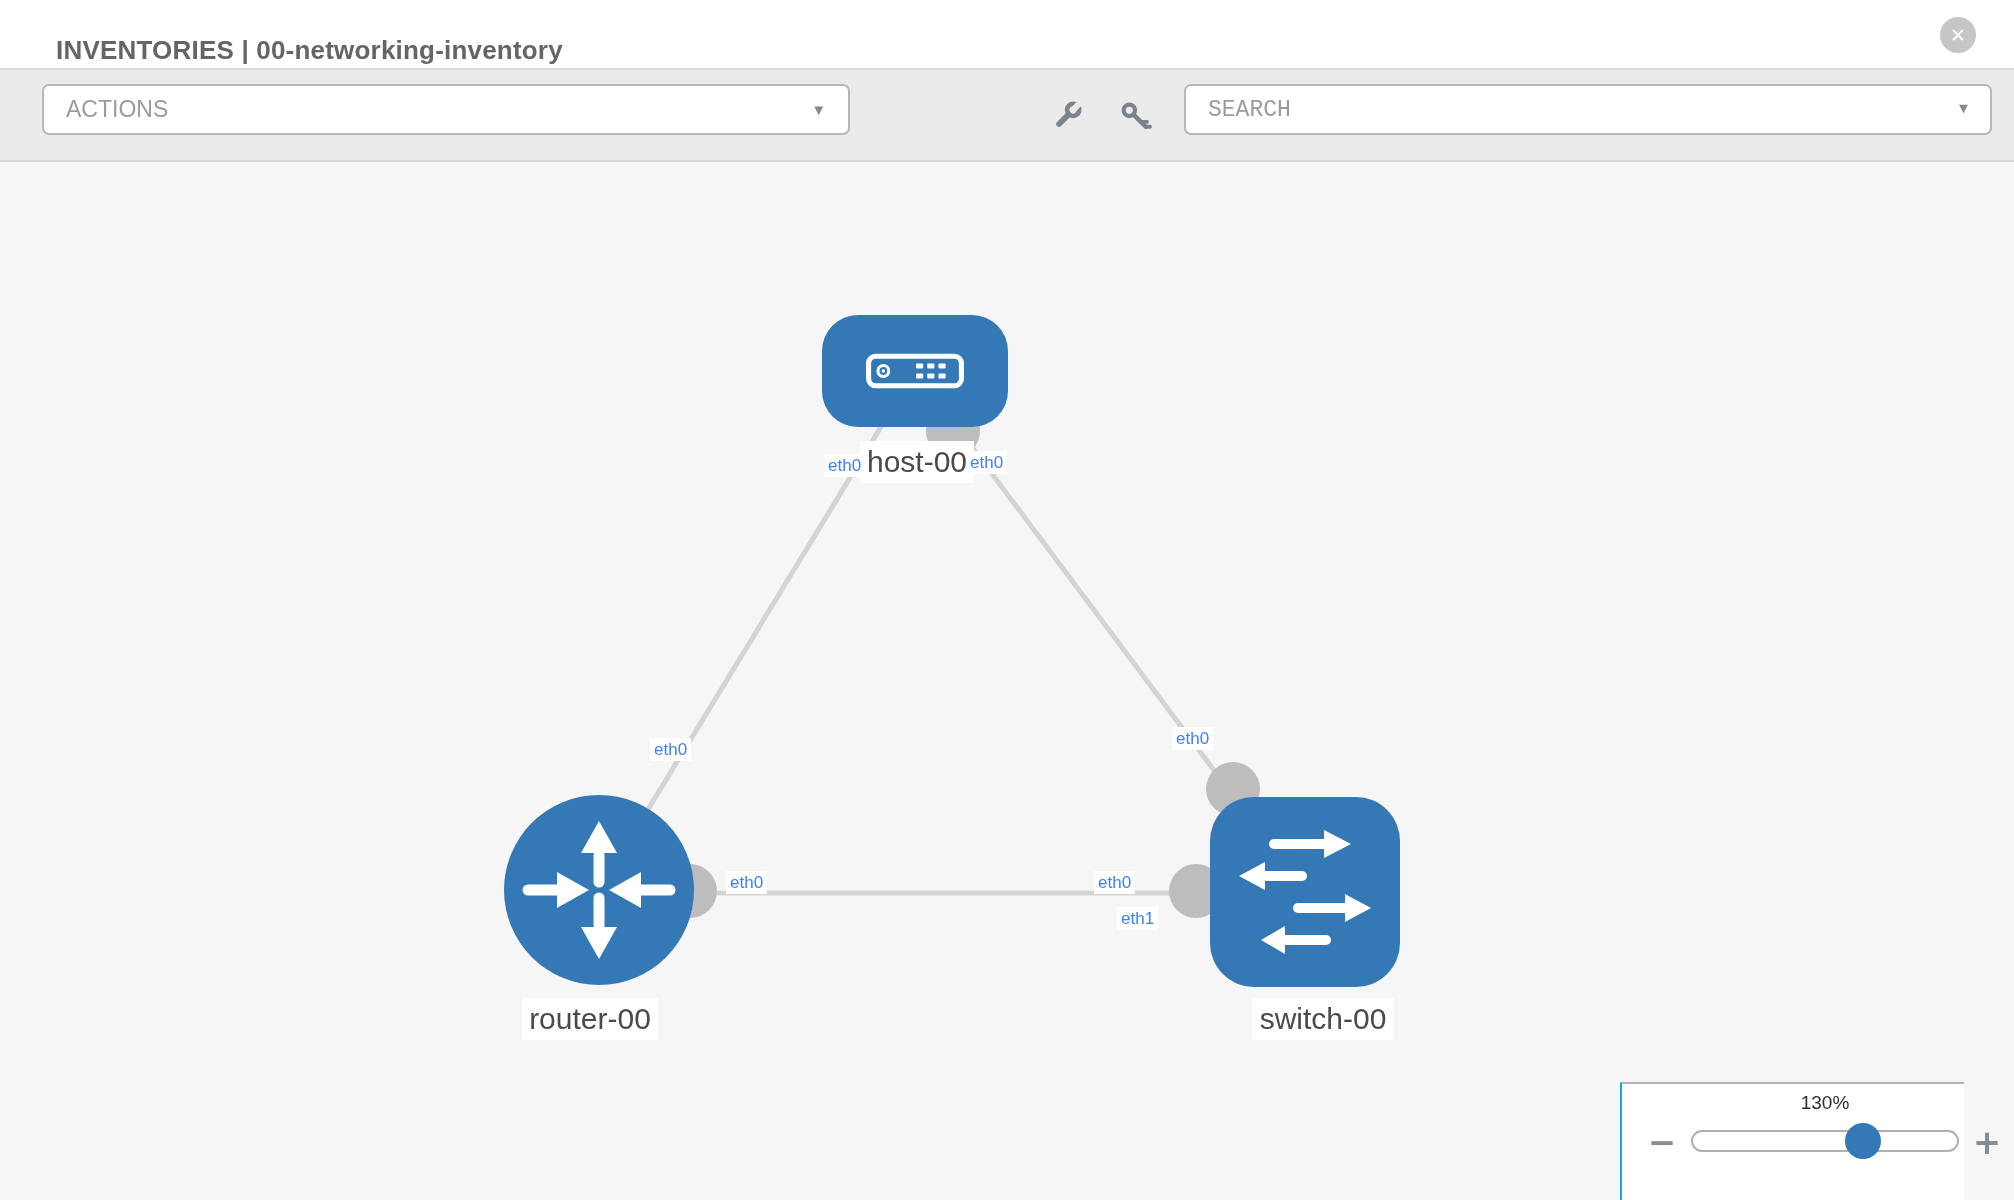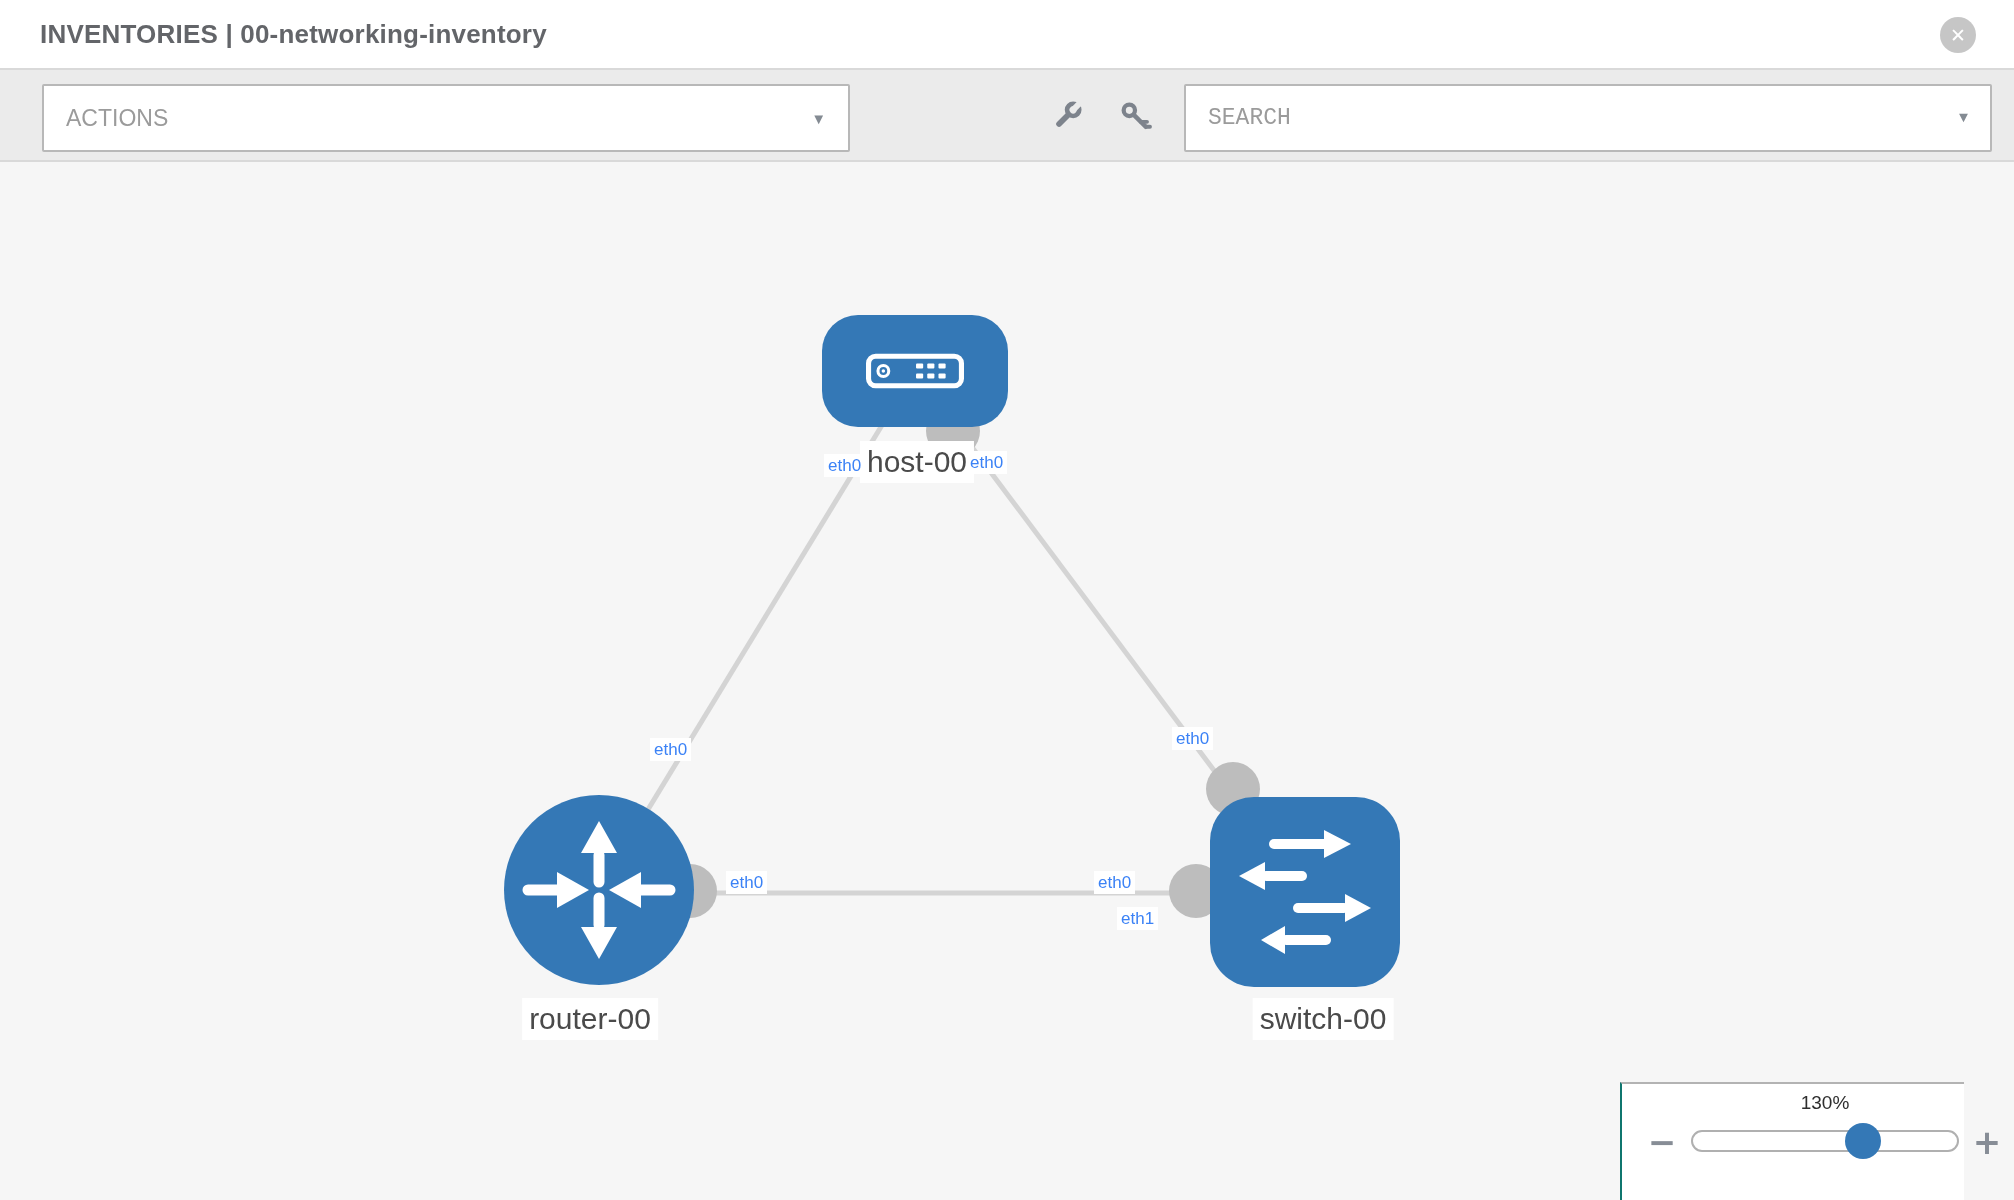--- a/index.html
+++ b/index.html
@@ -2,31 +2,31 @@
 <html><head>
 <meta charset="utf-8">
 <style>
   html,body{margin:0;padding:0;background:#fff;}
   .page{position:relative;width:2014px;height:1200px;overflow:hidden;
         font-family:"Liberation Sans","DejaVu Sans",sans-serif;background:#fff;}
 
   
   .hdr{position:absolute;left:0;top:0;width:2014px;height:70px;background:#fff;
        border-bottom:2px solid #d9d9d9;box-sizing:border-box;}
-  .hdr h1{position:absolute;left:40px;top:0;margin:0;line-height:68px;
+  .hdr h1{position:absolute;left:40px;top:0;margin:16px;line-height:68px;
           font-size:26px;font-weight:700;color:#636569;letter-spacing:.2px;}
   .close-btn{position:absolute;right:38px;top:17px;width:36px;height:36px;border-radius:50%;
              background:#c6c6c6;color:#fff;display:flex;align-items:center;justify-content:center;
              font-size:19px;font-weight:700;cursor:pointer;}
 
   
   .toolbar{position:absolute;left:0;top:70px;width:2014px;height:92px;background:#ebebeb;
            border-bottom:2px solid #d9d9d9;box-sizing:border-box;}
-  .select{position:absolute;top:14px;height:68px;background:#fff;border:2px solid #b8b8b8;
-          border-radius:2px;box-sizing:border-box;display:flex;align-items:center;
+  .select{position:absolute;top:14px;height:51px;background:#fff;border:2px solid #b8b8b8;
+          border-radius:7px;box-sizing:border-box;display:flex;align-items:center;
           justify-content:space-between;padding:16px 22px;cursor:pointer;}
   .select .lbl{font-size:23px;color:#9b9b9b;}
   .select .caret{font-size:15px;color:#848b93;}
   .sel-actions{left:42px;width:808px;}
   .sel-search{left:1184px;width:808px;font-family:Liberation Mono, monospace;}
   .iconbtn{position:absolute;top:24px;width:44px;height:44px;background:transparent;border:0;
            padding:0;display:flex;align-items:center;justify-content:center;cursor:pointer;}
   .btn-wrench{left:1045px;} .btn-key{left:1113px;}
 
   
@@ -40,21 +40,21 @@
   .node-switch{left:1210px;top:635px;width:190px;height:190px;border-radius:44px;}
 
   .nlabel{position:absolute;z-index:6;transform:translateX(-50%);background:#fff;color:#4a4a4a;
           font-size:30px;padding:2px 7px;white-space:nowrap;line-height:1.25;}
   .iflabel{position:absolute;z-index:6;background:#fff;color:#3b82f6;font-size:17px;
            padding:1px 4px;white-space:nowrap;line-height:1.25;}
   .iflabel.under{z-index:6;} .iflabel.over{z-index:7;margin-top:36px;}
 
   
   .zoom-panel{position:absolute;left:1620px;top:920px;width:344px;height:118px;background:#fff;
-              border-top:2px solid #b3b3b3;border-left:2px solid #0f766e;box-sizing:border-box;z-index:8;}
+              border-top:2px solid #b3b3b3;border-left:2px solid #0ea5e9;box-sizing:border-box;z-index:8;}
   .zoom-value{position:absolute;left:203px;top:8px;transform:translateX(-50%);
               font-size:19px;color:#2e2e2e;}
   .zoom-minus,.zoom-plus{position:absolute;top:36px;width:40px;height:44px;border:0;background:transparent;
               font-size:34px;font-weight:700;color:#878d96;line-height:44px;text-align:center;
               padding:0;cursor:pointer;font-family:"DejaVu Sans",sans-serif;}
   .zoom-minus{left:20px;} .zoom-plus{left:345px;}
   .zoom-track{position:absolute;left:69px;top:46px;width:268px;height:22px;background:#fff;
               border:2px solid #b0b0b0;border-radius:13px;box-sizing:border-box;cursor:pointer;}
   .zoom-knob{position:absolute;left:152px;top:-9px;width:36px;height:36px;border-radius:50%;
              background:#3478b6;cursor:grab;}

